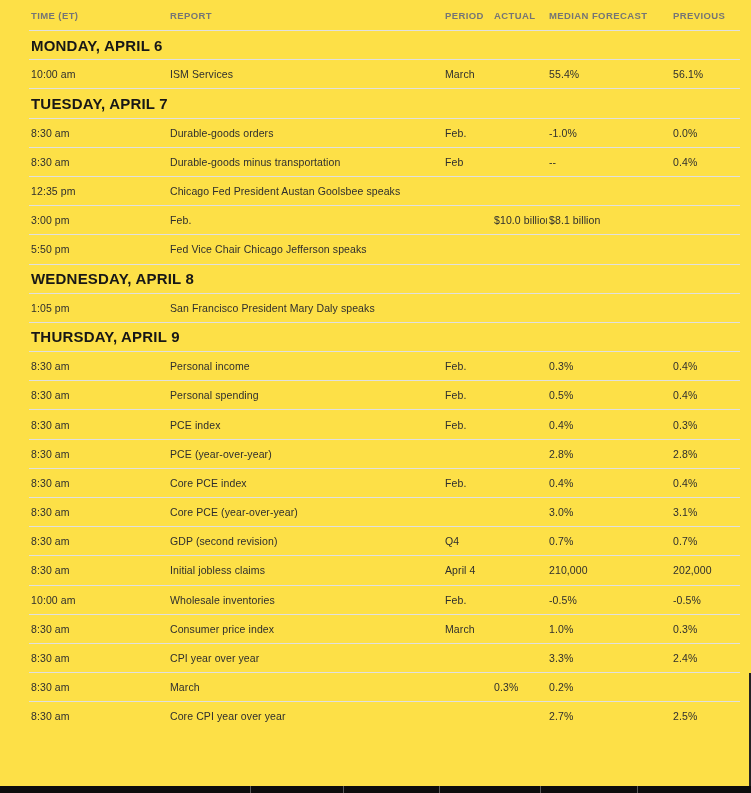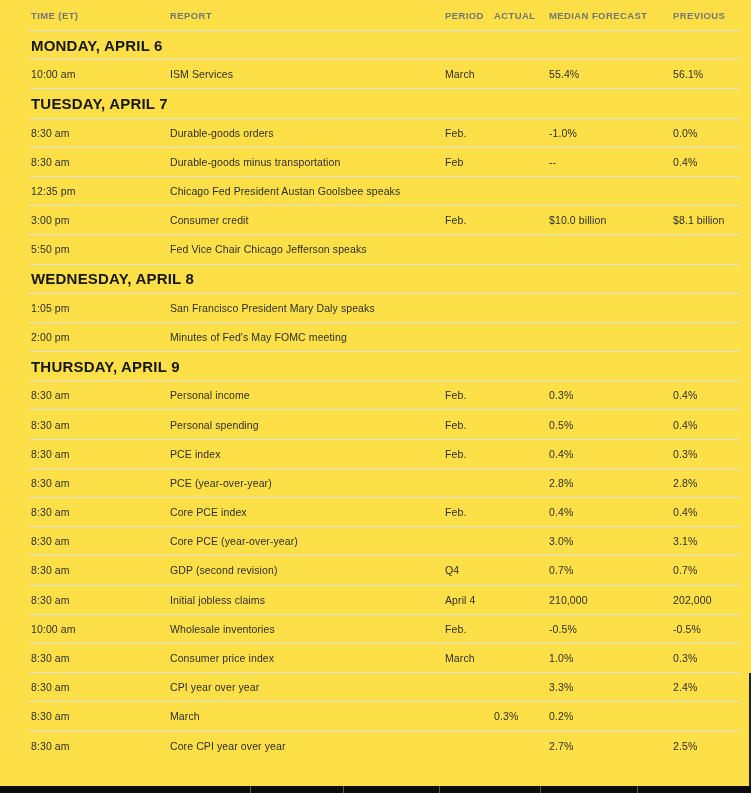--- a/index.html
+++ b/index.html
@@ -139,21 +139,20 @@
     <div class="cell">12:35 pm</div>
     <div class="cell">Chicago Fed President Austan Goolsbee speaks</div>
     <div class="cell"></div>
     <div class="cell"></div>
     <div class="cell"></div>
     <div class="cell"></div>
   </div>
 
   <div class="row data-row">
     <div class="cell">3:00 pm</div>
-    <div class="cell">Consumer credit</div>
     <div class="cell">Feb.</div>
     <div class="cell"></div>
     <div class="cell">$10.0 billion</div>
     <div class="cell">$8.1 billion</div>
   </div>
 
   <div class="row data-row">
     <div class="cell">5:50 pm</div>
     <div class="cell">Fed Vice Chair Chicago Jefferson speaks</div>
     <div class="cell"></div>
@@ -168,28 +167,20 @@
 
   <div class="row data-row">
     <div class="cell">1:05 pm</div>
     <div class="cell">San Francisco President Mary Daly speaks</div>
     <div class="cell"></div>
     <div class="cell"></div>
     <div class="cell"></div>
     <div class="cell"></div>
   </div>
 
-  <div class="row data-row">
-    <div class="cell">2:00 pm</div>
-    <div class="cell">Minutes of Fed's May FOMC meeting</div>
-    <div class="cell"></div>
-    <div class="cell"></div>
-    <div class="cell"></div>
-    <div class="cell"></div>
-  </div>
 
   <div class="row day-row">
     <div class="cell">THURSDAY, APRIL 9</div>
   </div>
 
   <div class="row data-row">
     <div class="cell">8:30 am</div>
     <div class="cell">Personal income</div>
     <div class="cell">Feb.</div>
     <div class="cell"></div>

